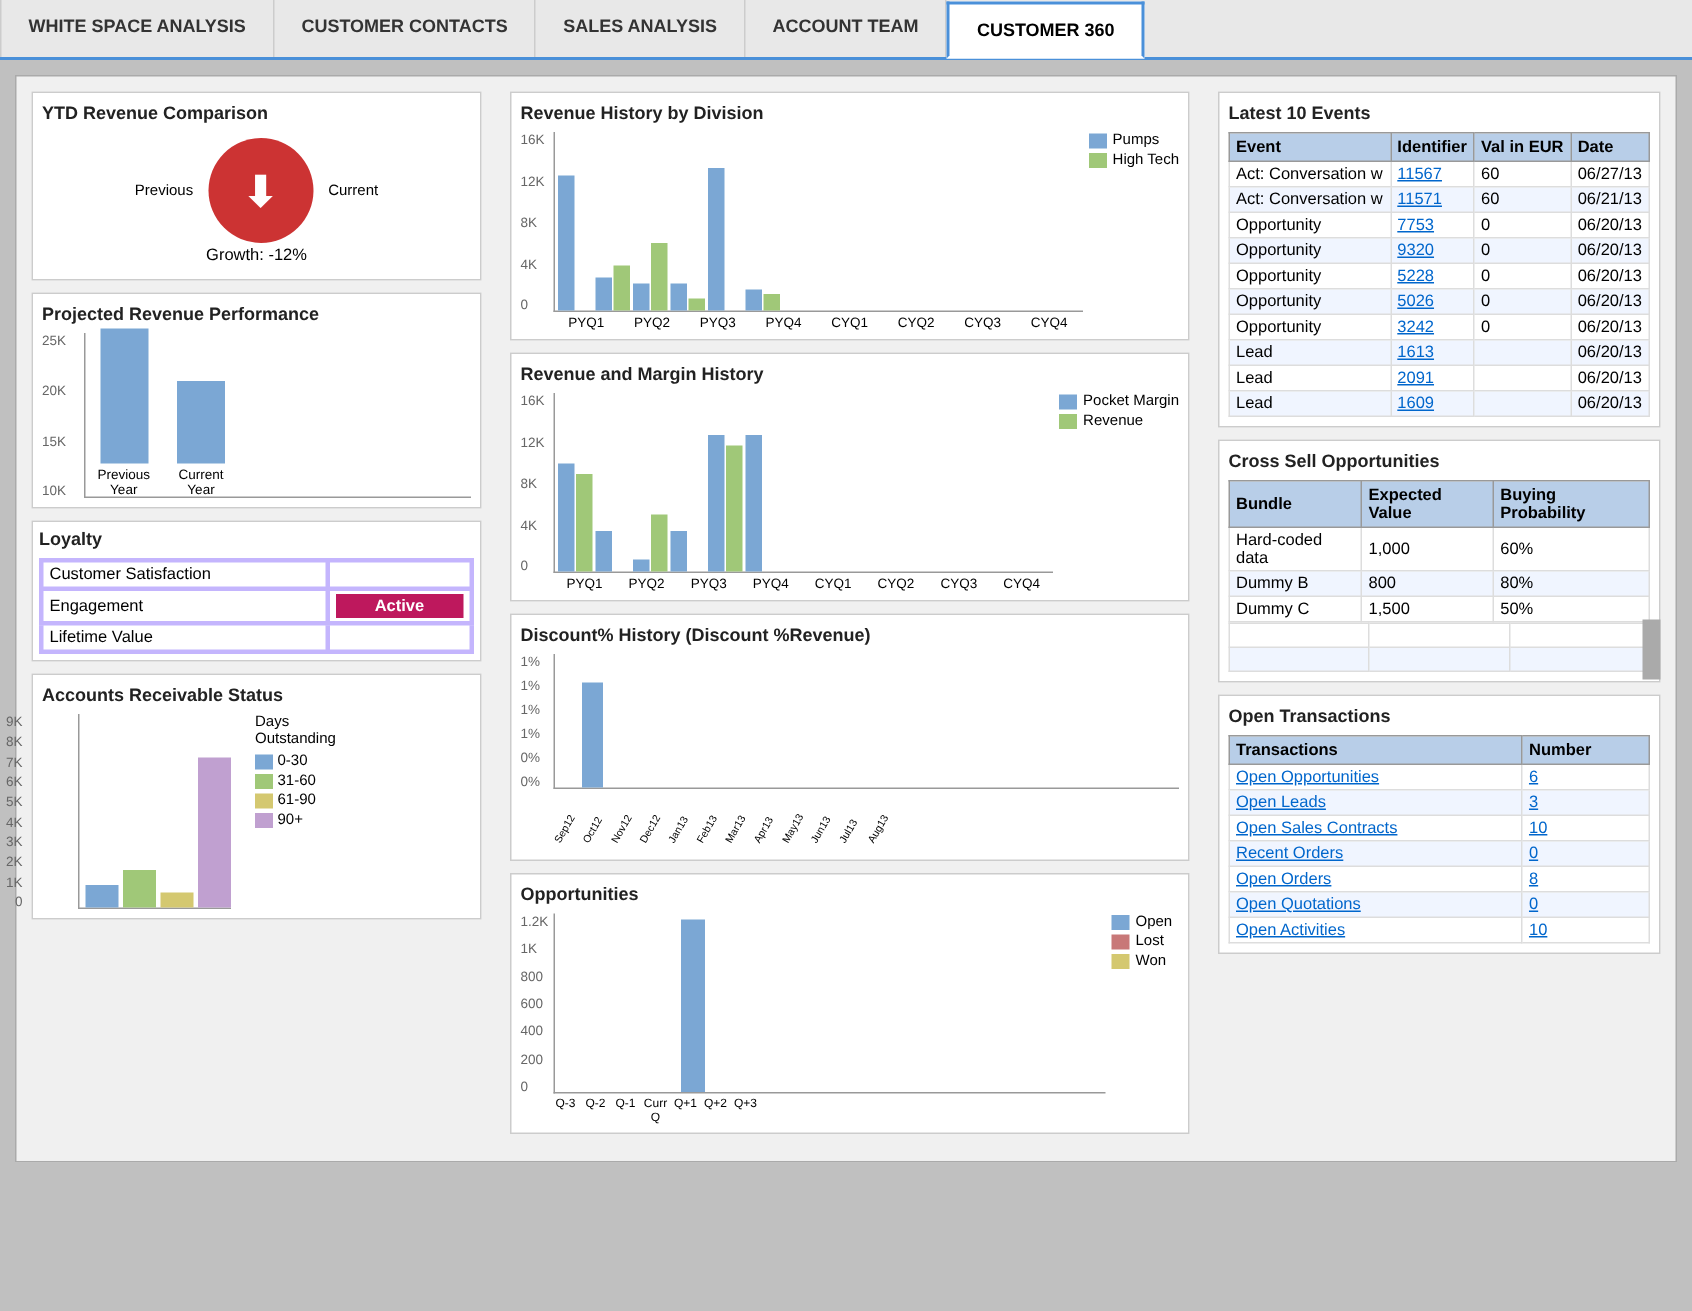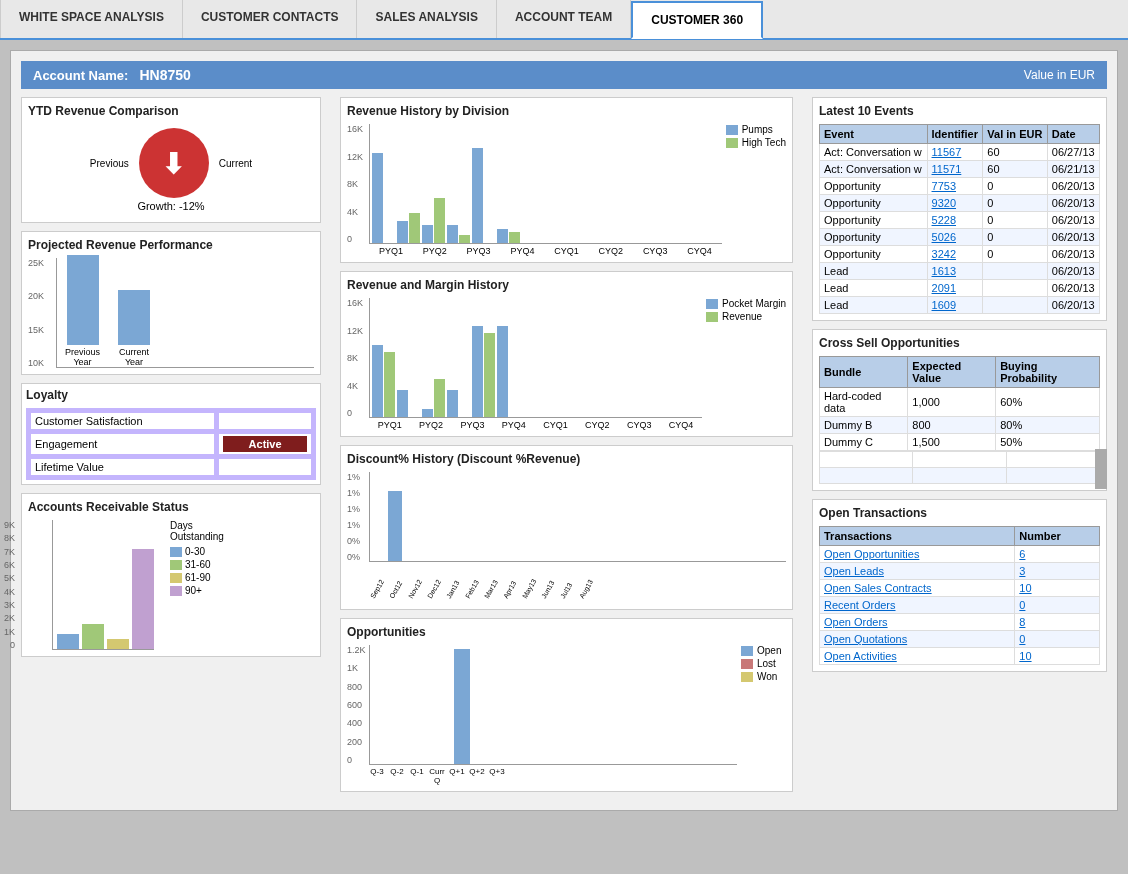--- a/index.html
+++ b/index.html
@@ -91,23 +91,23 @@
     }
     .down-arrow {
       color: white;
       font-size: 28px;
       font-weight: bold;
     }
     .growth-label { font-size: 11px; text-align: center; margin-top: 2px; }
 
     
     .loyalty-table { width: 100%; border-collapse: collapse; font-size: 11px; }
-    .loyalty-table td { padding: 2px 4px; border: 5px solid #c4b5fd; }
+    .loyalty-table td { padding: 2px 4px; border: 3px solid #c4b5fd; }
     .loyalty-table .active-badge {
-      background: #7f1d1d;
+      background: #be185d;
       color: white;
       text-align: center;
       font-weight: bold;
       padding: 2px 8px;
     }
 
     
     .ar-chart-container {
       display: flex;
       gap: 8px;
@@ -176,27 +176,20 @@
 <div class="nav-bar">
   <div class="nav-item">WHITE SPACE ANALYSIS</div>
   <div class="nav-item">CUSTOMER CONTACTS</div>
   <div class="nav-item">SALES ANALYSIS</div>
   <div class="nav-item">ACCOUNT TEAM</div>
   <div class="nav-item active">CUSTOMER 360</div>
 </div>
 
 <div class="main-container">
 
-  <div class="account-header">
-    <div>
-      <span style="font-weight:bold; font-size:13px;">Account Name:</span>
-      <span style="font-weight:bold; font-size:14px; margin-left:8px;">HN8750</span>
-    </div>
-    <div style="font-size:12px;">Value in EUR</div>
-  </div>
 
   <div class="content-grid">
 
     <div class="left-col">
 
       <div class="section-box">
         <div class="section-title">YTD Revenue Comparison</div>
         <div class="ytd-container">
           <div style="display:flex; align-items:center; gap:10px;">
             <span style="font-size:10px;">Previous</span>

